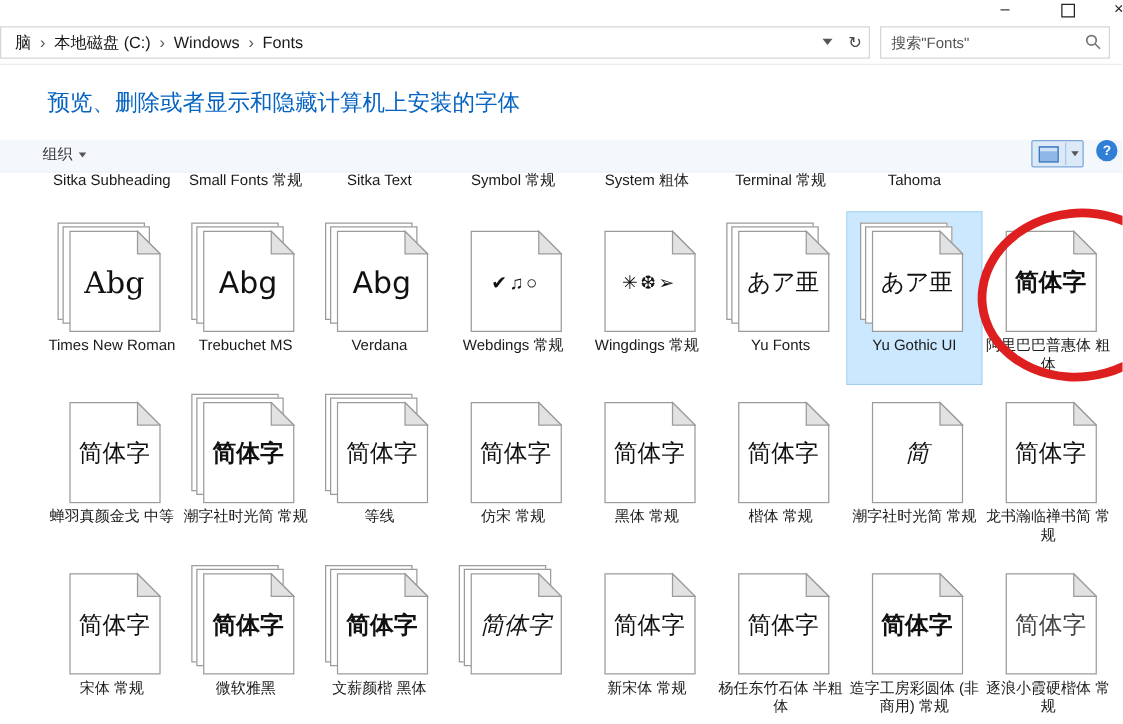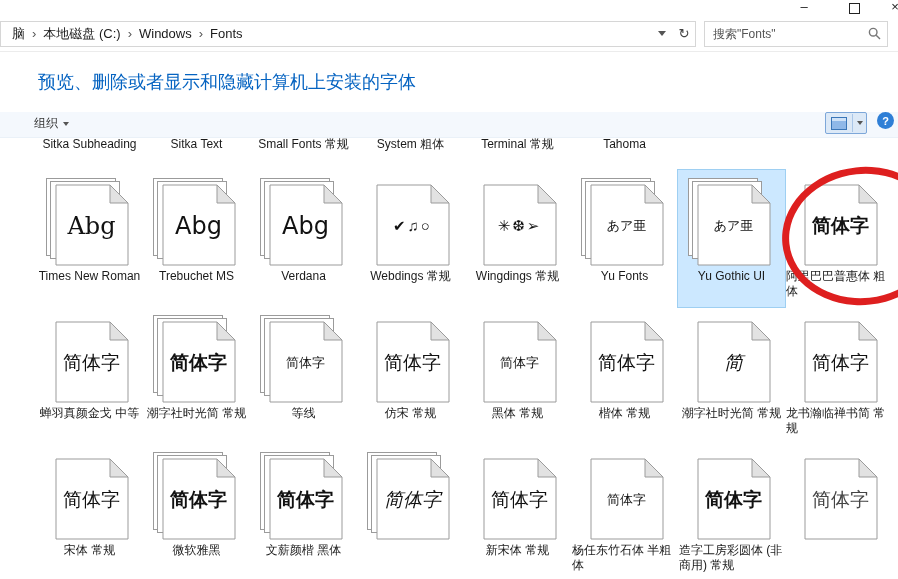--- a/index.html
+++ b/index.html
@@ -44,26 +44,26 @@
   .clip-label{width:107px;box-sizing:border-box;padding:0 6px;text-align:center;font-size:12px;line-height:15px;margin-top:-1px;color:#1a1a1a}
   .grid-row{display:flex;height:137px}
   .cell{width:107px;box-sizing:border-box;display:flex;flex-direction:column;align-items:center;padding-top:8px;cursor:default}
   .cell.selected{background:#cce8ff;outline:1px solid #9ecff2}
   .icon-wrap{position:relative;width:90px;height:90px;flex:0 0 auto}
   .backpage{position:absolute;width:70px;height:78px;background:#fff;border:1px solid #9b9b9b;box-sizing:border-box}
   .bp2{left:1px;top:0}
   .bp1{left:5px;top:3px}
   .page-svg{position:absolute;left:10px;top:6px}
   .preview{position:absolute;left:10px;top:9px;width:74px;height:78px;display:flex;align-items:center;justify-content:center;color:#111}
-  .label{margin-top:1px;font-size:12px;line-height:15px;max-width:105px;color:#1a1a1a}
+  .label{margin-top:1px;font-size:12px;line-height:15px;text-align:center;max-width:105px;color:#1a1a1a}
   
   .pv-serif{font-family:"DejaVu Serif","Liberation Serif",serif;font-size:24px}
   .pv-sans{font-family:"DejaVu Sans","Liberation Sans",sans-serif;font-size:24px}
   .pv-symbol{font-size:15px;letter-spacing:2px}
-  .pv-cjk{font-size:13px}
+  .pv-cjk{font-size:19px}
   .pv-cjk-serif{font-family:"DejaVu Serif","Liberation Serif",serif;font-size:19px}
   .pv-cjk-bold{font-size:19px;font-weight:bold}
   .pv-cjk-light{font-size:19px;font-weight:300;color:#444}
   .pv-cjk-script{font-size:19px;font-style:italic;font-family:"DejaVu Serif","Liberation Serif",serif}
   
   .red-circle{position:absolute;left:782px;top:167px;width:148px;height:124px;border:7px solid #de1f1f;border-radius:50%;transform:rotate(-6deg);pointer-events:none;z-index:6}
 </style>
 </head>
 <body>
 
@@ -113,22 +113,23 @@
     <span class="view-drop">
         <span class="tb-arrow"></span>
       </span>
   </div>
   <div class="help-btn">?</div>
 </div>
 
 <div class="grid">
   <div class="clip-row">
       <div class="clip-label">Sitka Subheading</div>
+      <div class="clip-label">Small Fonts 常规</div>
       <div class="clip-label">Sitka Text</div>
-      <div class="clip-label">Small Fonts 常规</div>
+      <div class="clip-label">Symbol 常规</div>
       <div class="clip-label">System 粗体</div>
       <div class="clip-label">Terminal 常规</div>
       <div class="clip-label">Tahoma</div>
     </div>
   <div>
       <div class="grid-row">
   <div class="cell">
     <div class="icon-wrap">
       <div class="backpage bp2"></div>
       <div class="backpage bp1"></div>
@@ -417,18 +418,19 @@
 
   <div class="cell single">
     <div class="icon-wrap">
 
       <svg class="page-svg" width="74" height="82" viewBox="0 0 74 82">
         <path d="M1 1 h54 l18 18 v62 h-72 z" fill="#ffffff" stroke="#9b9b9b"></path>
         <path d="M55 1 l18 18 h-18 z" fill="#e2e2e2" stroke="#9b9b9b"></path>
       </svg>
       <div class="preview pv-cjk-light">简体字</div>
     </div>
+    <div class="label">逐浪小霞硬楷体 常规</div>
   </div>
 </div>
     </div>
 </div>
 
 <div class="red-circle"></div>
 
 </body></html>

